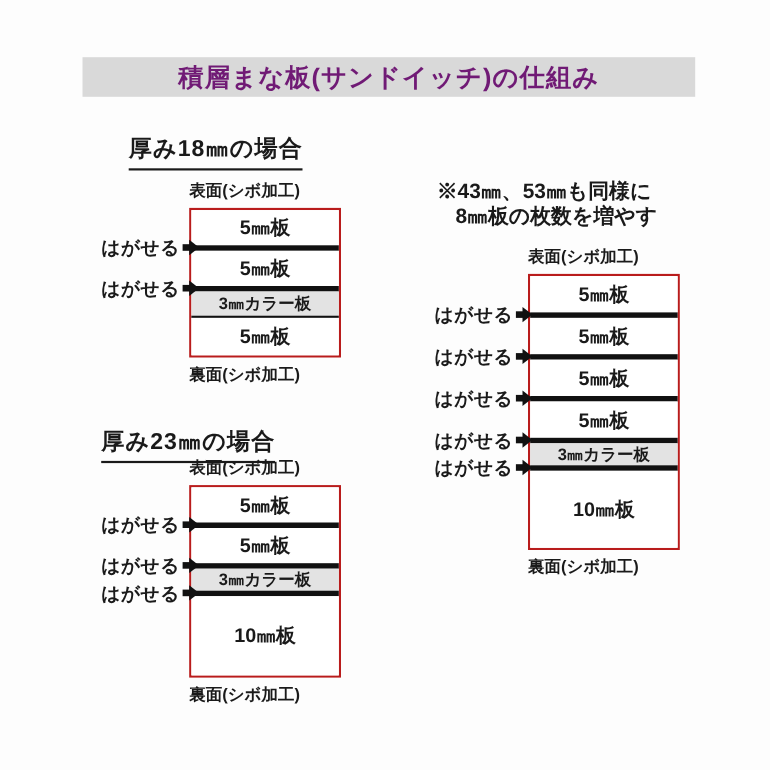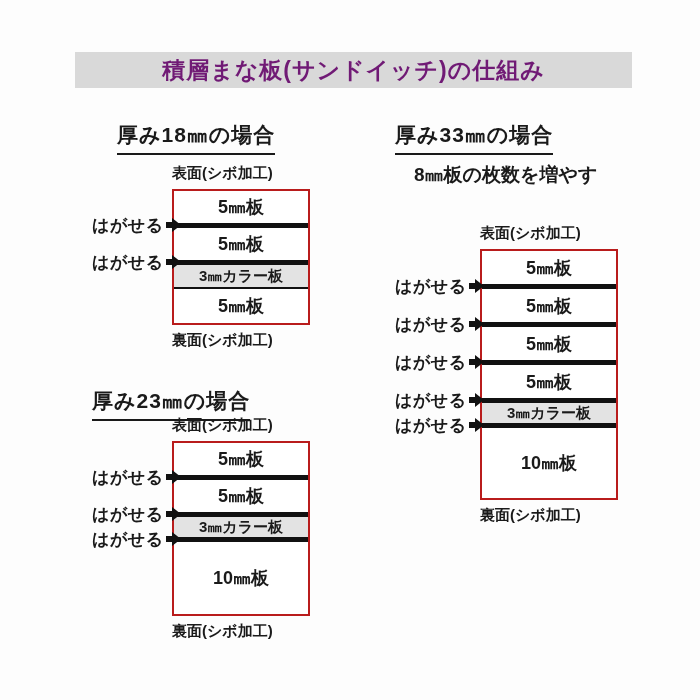--- a/index.html
+++ b/index.html
@@ -115,23 +115,23 @@
 </style>
 </head>
 <body>
 
 <div class="canvas">
 
   <div class="title-bar">積層まな板(サンドイッチ)の仕組み</div>
 
   <div class="heading" id="h1">厚み18㎜の場合</div>
   <div class="heading" id="h2">厚み23㎜の場合</div>
-  <div class="heading" id="h3">厚み33㎜の場合</div>
 
   <div class="note">
+    <div class="line1">※43㎜、53㎜も同様に</div>
     <div class="line2">8㎜板の枚数を増やす</div>
   </div>
 
   <div class="diagram" id="d1">
     <div class="face-label">表面(シボ加工)</div>
     <div class="box">
       <div class="layer l5">5㎜板</div>
       <div class="divider"></div>
       <div class="layer l5">5㎜板</div>
       <div class="divider"></div>

